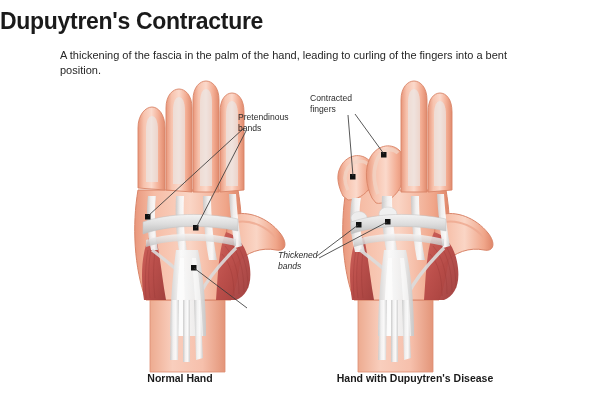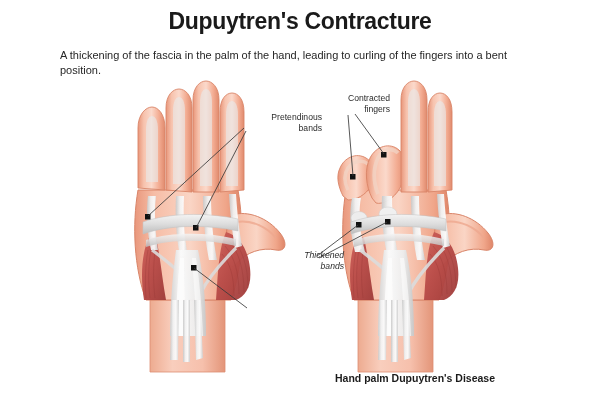--- a/index.html
+++ b/index.html
@@ -6,38 +6,38 @@
   body{
     width:600px;height:400px;
     background:#ffffff;
     font-family:"Liberation Sans", sans-serif;
     overflow:hidden;
     position:relative;
   }
   #stage{position:relative;width:600px;height:400px;}
 
   .title{
-    position:absolute;top:8px;left:0;width:600px;text-align:center;
+    position:absolute;top:8px;left:0;width:600px;text-align:left;
     font-size:23px;font-weight:bold;color:#1a1a1a;letter-spacing:-0.3px;
   }
   .subtitle{
     position:absolute;top:48px;left:60px;width:480px;text-align:left;
     font-size:11px;line-height:14.5px;color:#262626;
   }
 
   .caption{
     position:absolute;font-size:10.5px;font-weight:bold;color:#1a1a1a;
     text-align:center;white-space:nowrap;
   }
   #cap-normal{top:372px;left:100px;width:160px;}
   #cap-disease{top:372px;left:300px;width:230px;}
 
   .anno{
     position:absolute;font-size:8.6px;line-height:10.5px;color:#2b2b2b;
-    text-align:right;white-space:pre-line;
+    text-align:left;white-space:pre-line;
   }
   #anno-preten{top:112px;left:238px;width:84px;}
   #anno-contract{top:93px;left:310px;width:80px;}
   #anno-palmar{top:300px;left:236px;width:80px;}
   #anno-thick{top:250px;left:278px;width:66px;font-style:italic;}
 
   svg{position:absolute;top:0;left:0;}
 </style>
 </head>
 <body>
@@ -258,16 +258,17 @@
   <div class="anno" id="anno-preten">Pretendinous
 bands</div>
 
   <div class="anno" id="anno-contract">Contracted
 fingers</div>
 
 
   <div class="anno" id="anno-thick">Thickened
 bands</div>
 
-
-  <div class="caption" id="cap-disease">Hand palm Dupuytren's Disease</div>
+  <div class="caption" id="cap-normal">Normal Hand</div>
+
+  <div class="caption" id="cap-disease">Hand with Dupuytren's Disease</div>
 
 </div>
 
 </body></html>

